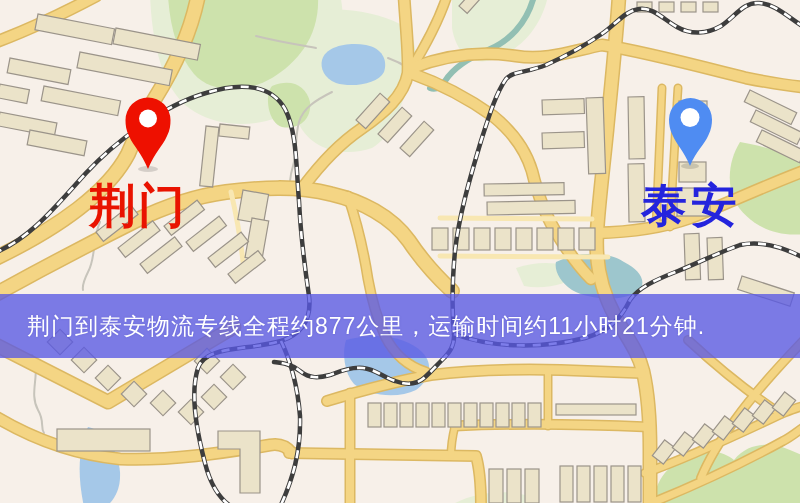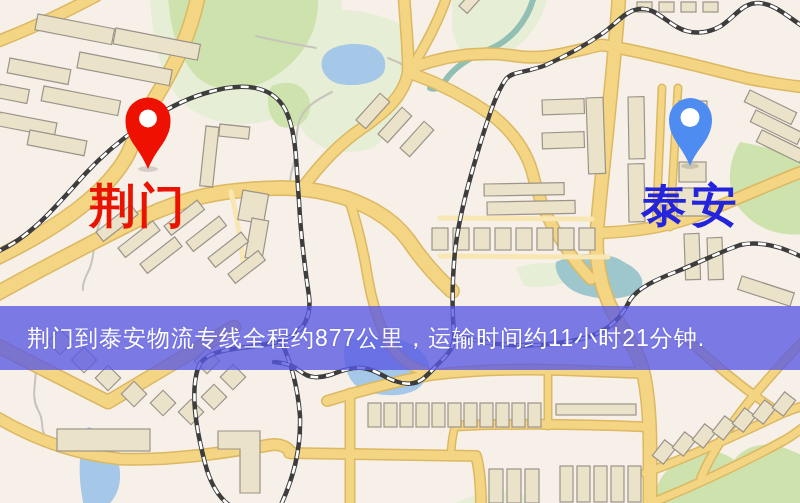--- a/index.html
+++ b/index.html
@@ -1,20 +1,20 @@
 <!DOCTYPE html>
 <html><head>
 <meta charset="utf-8">
 <style>
   html,body{margin:0;padding:0;}
   body{width:800px;height:503px;overflow:hidden;font-family:"Liberation Sans",sans-serif;}
   .stage{position:relative;width:788px;height:503px;background:#f7f0e9;}
   .stage svg{position:absolute;left:0;top:0;display:block;}
   .route-banner{
-    position:absolute;left:0;top:306px;width:800px;height:64px;
+    position:absolute;left:0;top:294px;width:800px;height:64px;
     display:flex;align-items:center;box-sizing:border-box;padding-left:27px;
     z-index:5;
   }
   .route-banner .banner-text{
     color:#fff;font-size:23px;letter-spacing:1px;font-weight:500;
     white-space:nowrap;text-shadow:0 0 2px rgba(60,60,180,.35);
   }
   .city-label{font-weight:700;}
 </style>
 </head>

